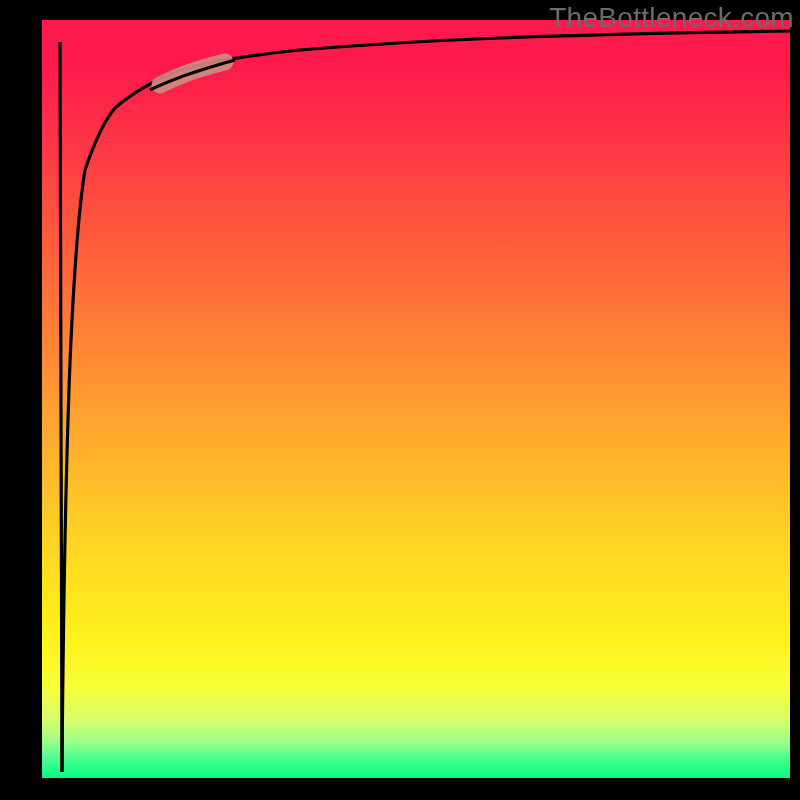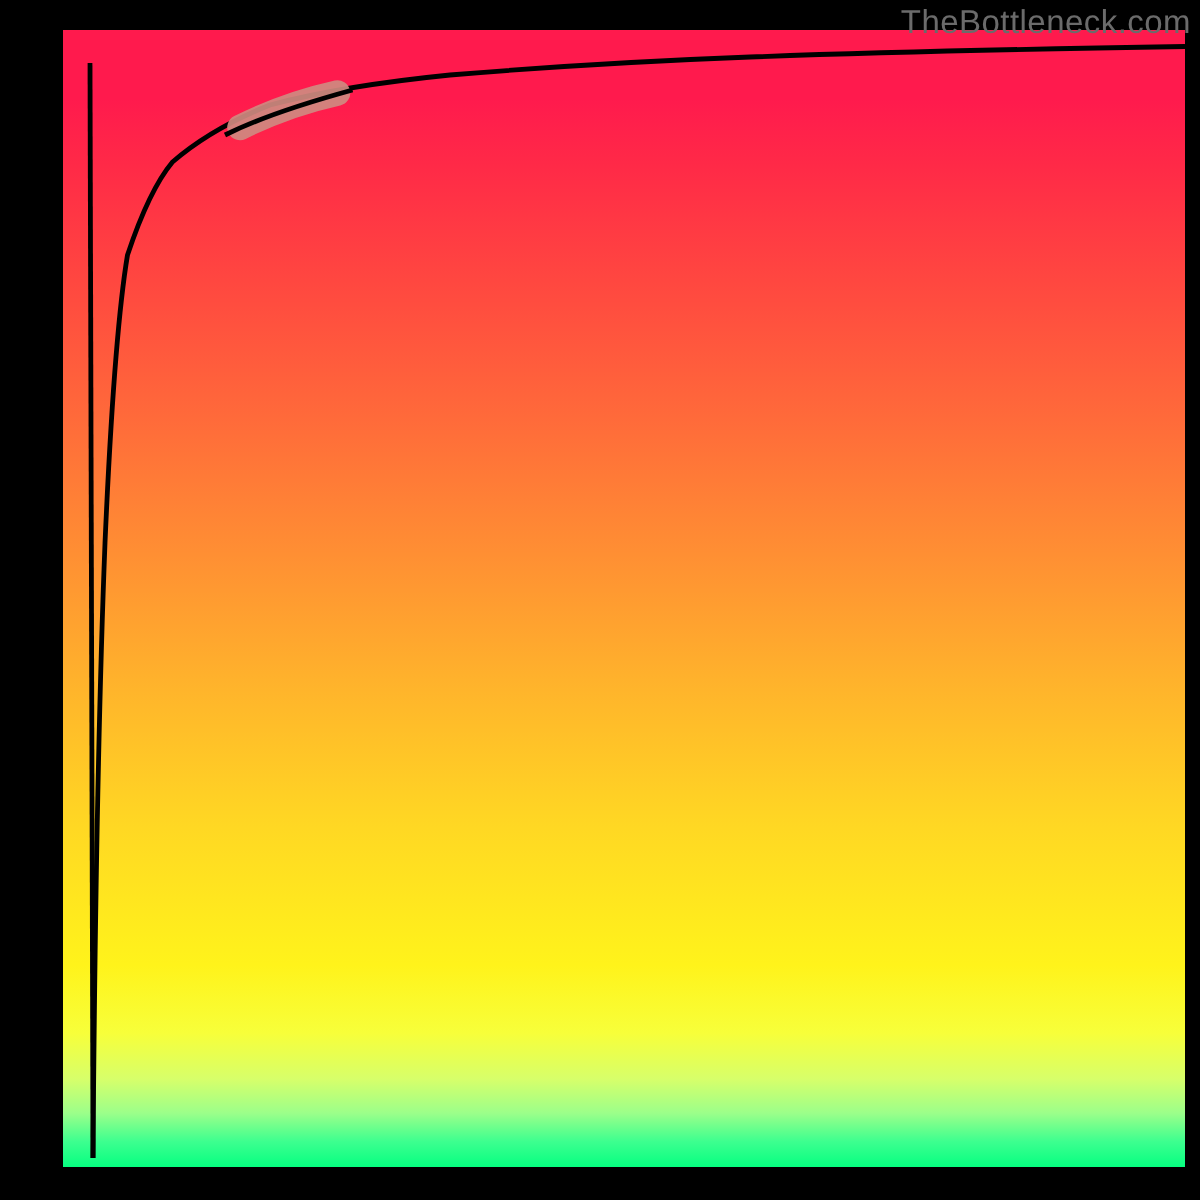--- a/index.html
+++ b/index.html
@@ -47,21 +47,21 @@
     top: 0;
     width: 800px;
     height: 800px;
     pointer-events: none;
   }
   .watermark {
     position: absolute;
     top: 2px;
     right: 6px;
     color: #6b6b6b;
-    font-size: 22px;
+    font-size: 28px;
     font-weight: 500;
     letter-spacing: 0.3px;
     user-select: none;
   }
 </style>
 </head>
 <body>
 
 <div class="frame">
 

